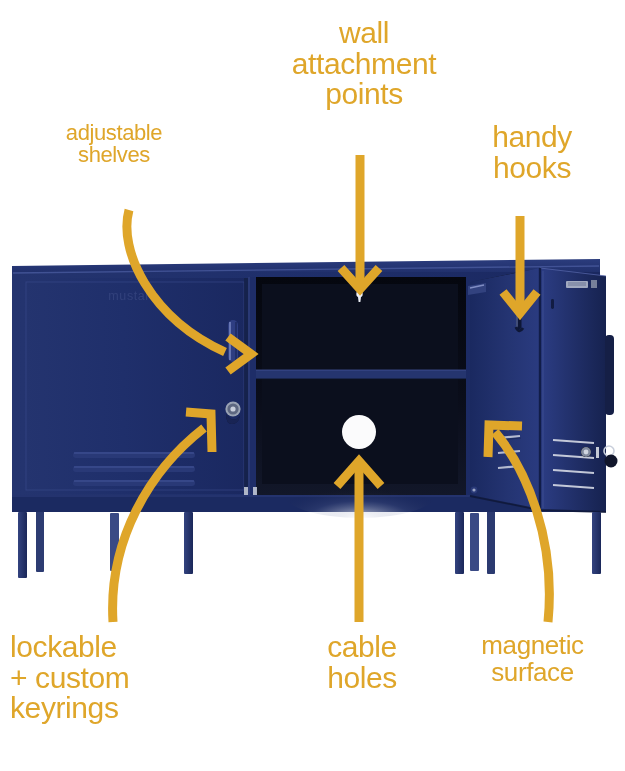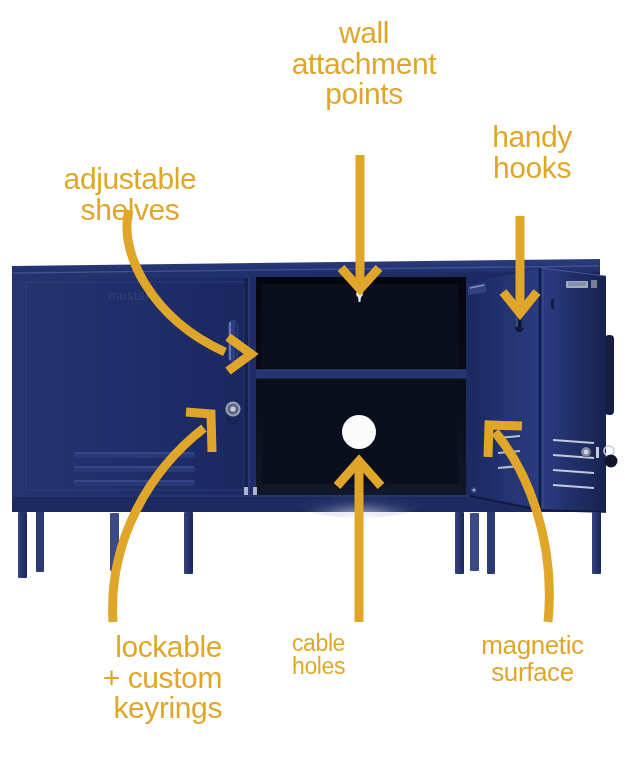--- a/index.html
+++ b/index.html
@@ -23,38 +23,38 @@
     position:absolute;
     color:#dfa62a;
     font-weight:normal;
     font-family:"Liberation Sans", sans-serif;
     line-height:1.02;
     letter-spacing:-0.4px;
     white-space:pre-line;
     user-select:none;
   }
   .c-adjustable{
-    left:20px;top:122px;width:220px;
-    text-align:center;font-size:30px;margin-top:42px;
+    left:4px;top:122px;width:220px;
+    text-align:center;font-size:22px;
   }
   .c-wall{
     left:248px;top:18px;width:232px;
     text-align:center;font-size:30px;
   }
   .c-handy{
     left:452px;top:122px;width:160px;
     text-align:center;font-size:30px;
   }
   .c-lockable{
     left:10px;top:632px;width:212px;
-    text-align:right;font-size:30px;
+    text-align:left;font-size:30px;
   }
   .c-cable{
     left:292px;top:632px;width:140px;
-    text-align:left;font-size:23px;
+    text-align:center;font-size:30px;
   }
   .c-magnetic{
     left:440px;top:632px;width:185px;
     text-align:center;font-size:26px;
   }
 </style>
 </head>
 <body>
 
 <div id="stage">

